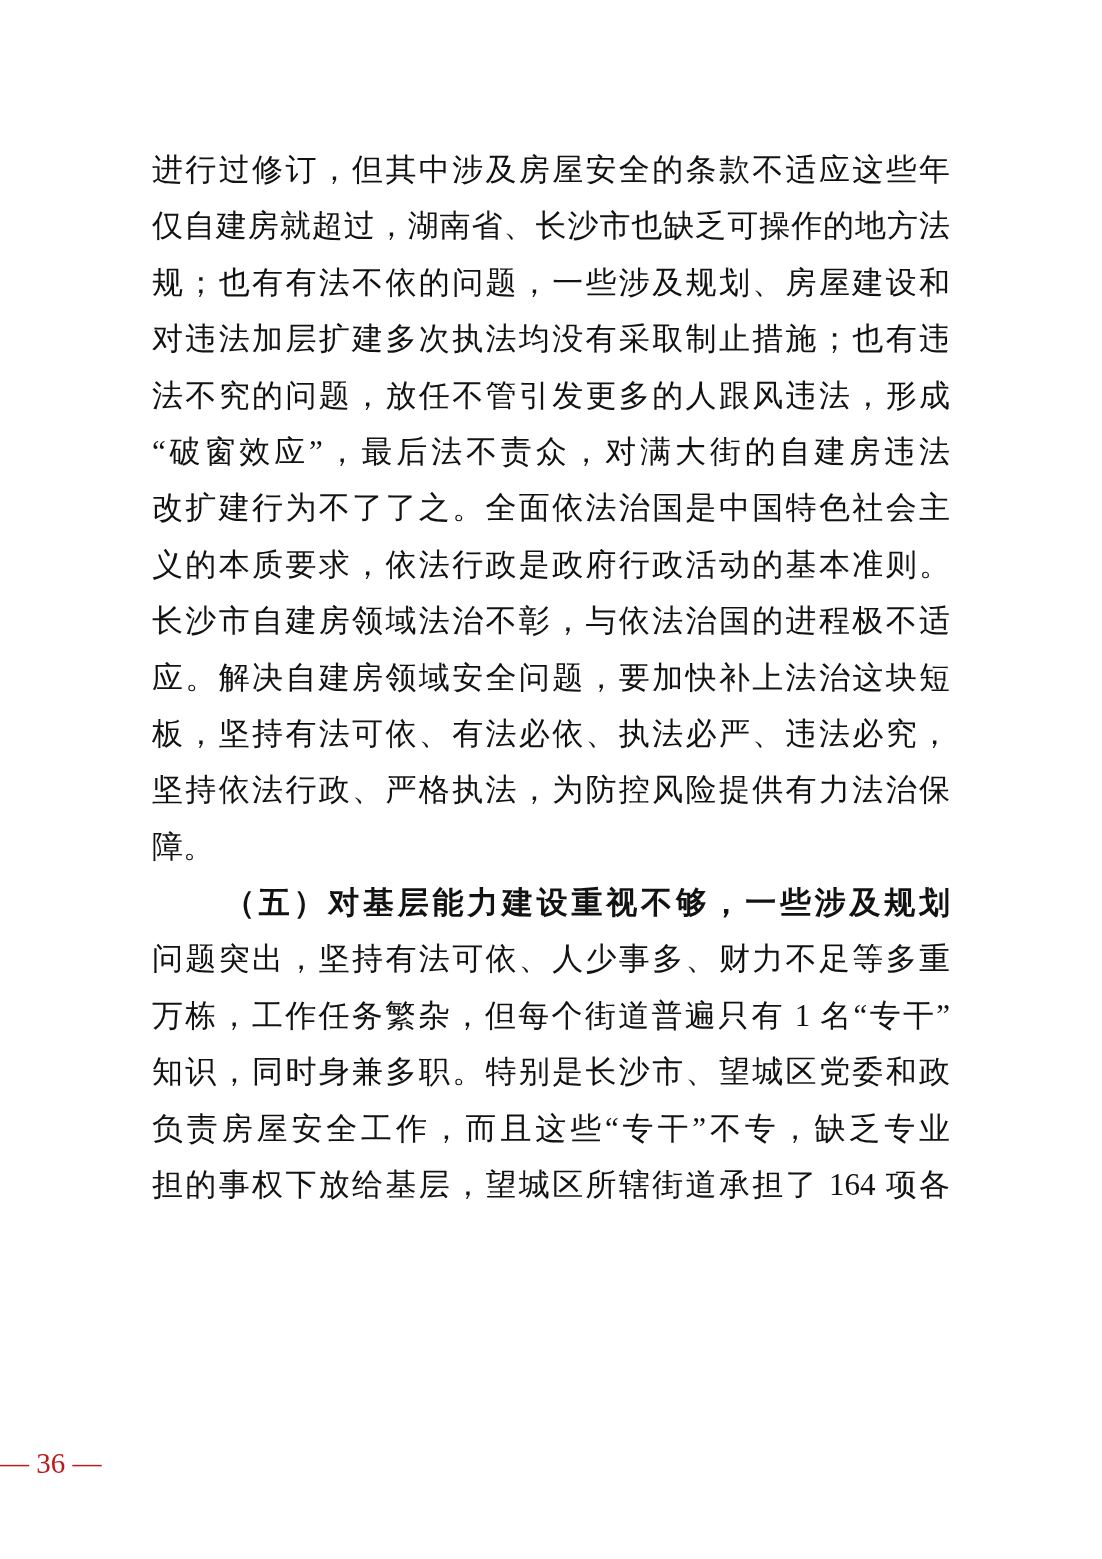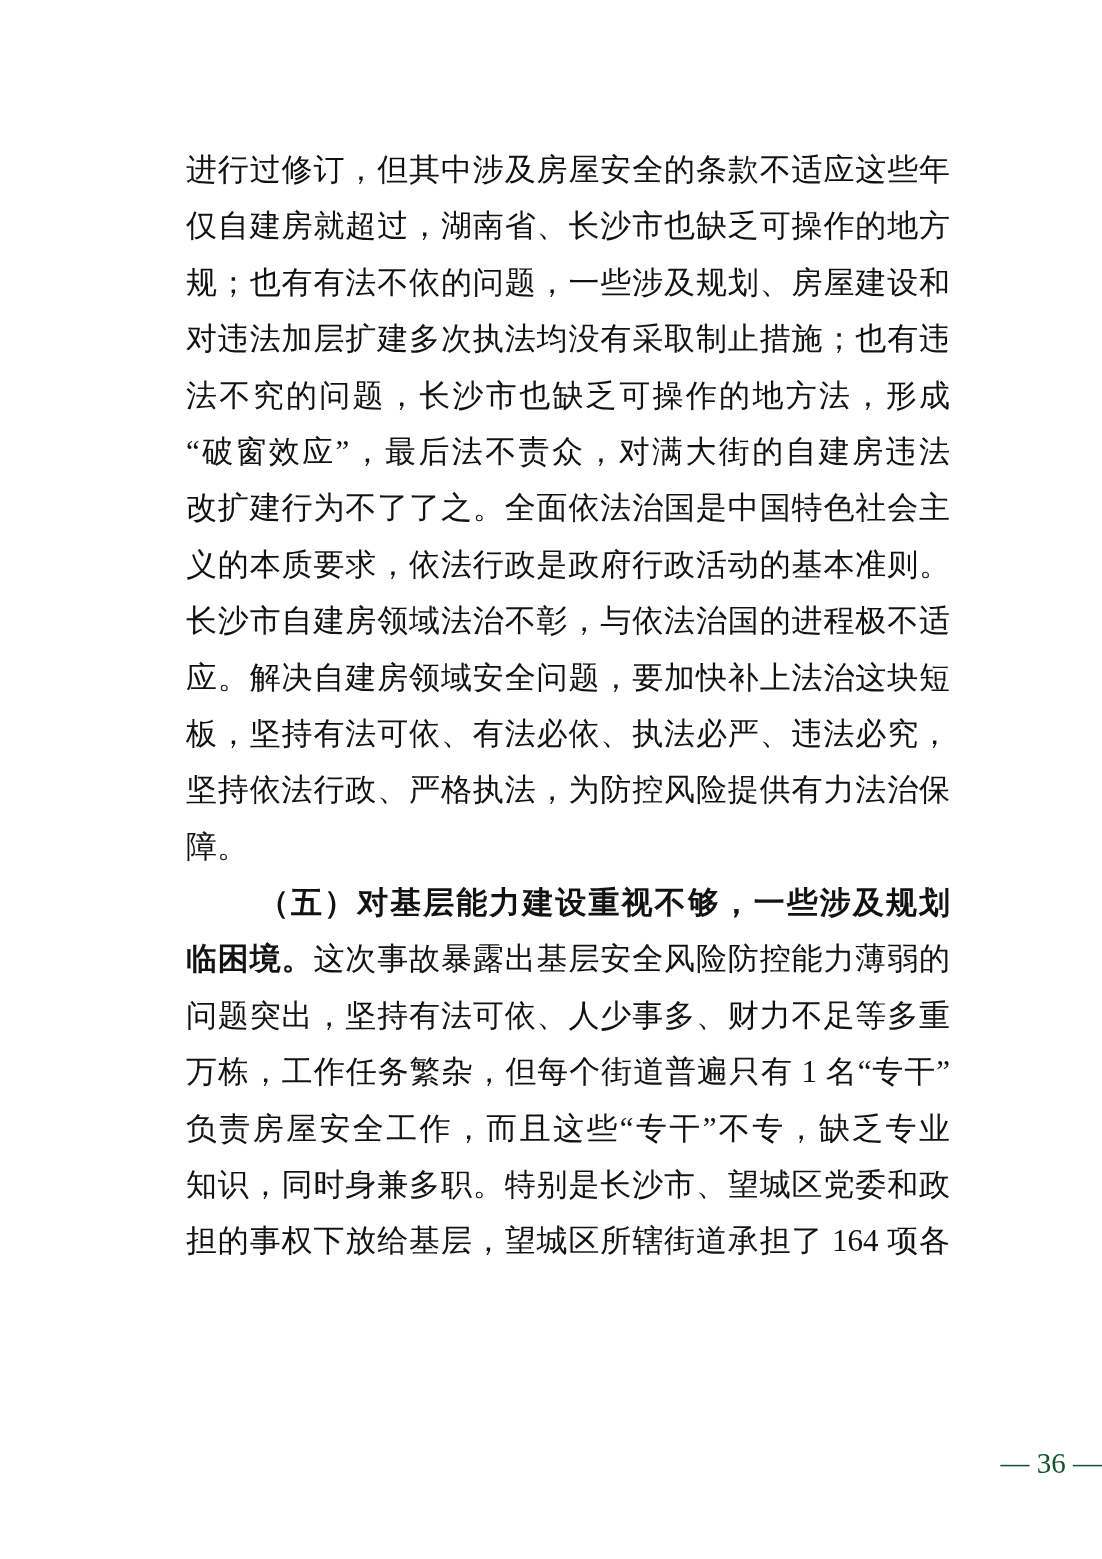--- a/index.html
+++ b/index.html
@@ -19,68 +19,66 @@
     top: 142px;
     width: 798px;
   }
   .line {
     font-size: 31px;
     height: 56.4px;
     line-height: 56.4px;
     text-align: justify;
     text-align-last: justify;
     overflow: hidden;
-    margin-left: 34px;
   }
   .line.para-end {
     text-align: left;
     text-align-last: left;
   }
   .line.heading {
     font-weight: bold;
     text-indent: 72px;
   }
   .bold { font-weight: bold; }
   .footer {
     position: absolute;
     left: 0;
     top: 1446px;
     width: 1102px;
-    text-align: right;
+    text-align: left;
     font-size: 29px;
     line-height: 34px;
-    color: #14532d;
+    color: #b91c1c;
   }
 </style>
 </head>
 <body>
 
 <div class="page">
   <div class="text-block">
 
     <div class="line">进行过修订，但其中涉及房屋安全的条款不适应这些年</div>
     <div class="line">仅自建房就超过，湖南省、长沙市也缺乏可操作的地方法</div>
     <div class="line">规；也有有法不依的问题，一些涉及规划、房屋建设和</div>
     <div class="line">对违法加层扩建多次执法均没有采取制止措施；也有违</div>
-    <div class="line">法不究的问题，长沙市也缺乏可操作的地方法，形成</div>
+    <div class="line">法不究的问题，放任不管引发更多的人跟风违法，形成</div>
     <div class="line">“破窗效应”，最后法不责众，对满大街的自建房违法</div>
     <div class="line">改扩建行为不了了之。全面依法治国是中国特色社会主</div>
     <div class="line">义的本质要求，依法行政是政府行政活动的基本准则。</div>
     <div class="line">长沙市自建房领域法治不彰，与依法治国的进程极不适</div>
     <div class="line">应。解决自建房领域安全问题，要加快补上法治这块短</div>
     <div class="line">板，坚持有法可依、有法必依、执法必严、违法必究，</div>
     <div class="line">坚持依法行政、严格执法，为防控风险提供有力法治保</div>
     <div class="line para-end">障。</div>
 
     <div class="line heading">（五）对基层能力建设重视不够，一些涉及规划</div>
 
-    <div class="line"><span class="bold">临困境。</span><span>这次事故暴露出基层安全风险防控能力薄弱的</span></div>
 
     <div class="line">问题突出，坚持有法可依、人少事多、财力不足等多重</div>
     <div class="line">万栋，工作任务繁杂，但每个街道普遍只有 1 名“专干”</div>
+    <div class="line">知识，同时身兼多职。特别是长沙市、望城区党委和政</div>
     <div class="line">负责房屋安全工作，而且这些“专干”不专，缺乏专业</div>
-    <div class="line">知识，同时身兼多职。特别是长沙市、望城区党委和政</div>
     <div class="line">担的事权下放给基层，望城区所辖街道承担了 164 项各</div>
 
   </div>
 
   <div class="footer">— 36 —</div>
 </div>
 
 </body></html>

